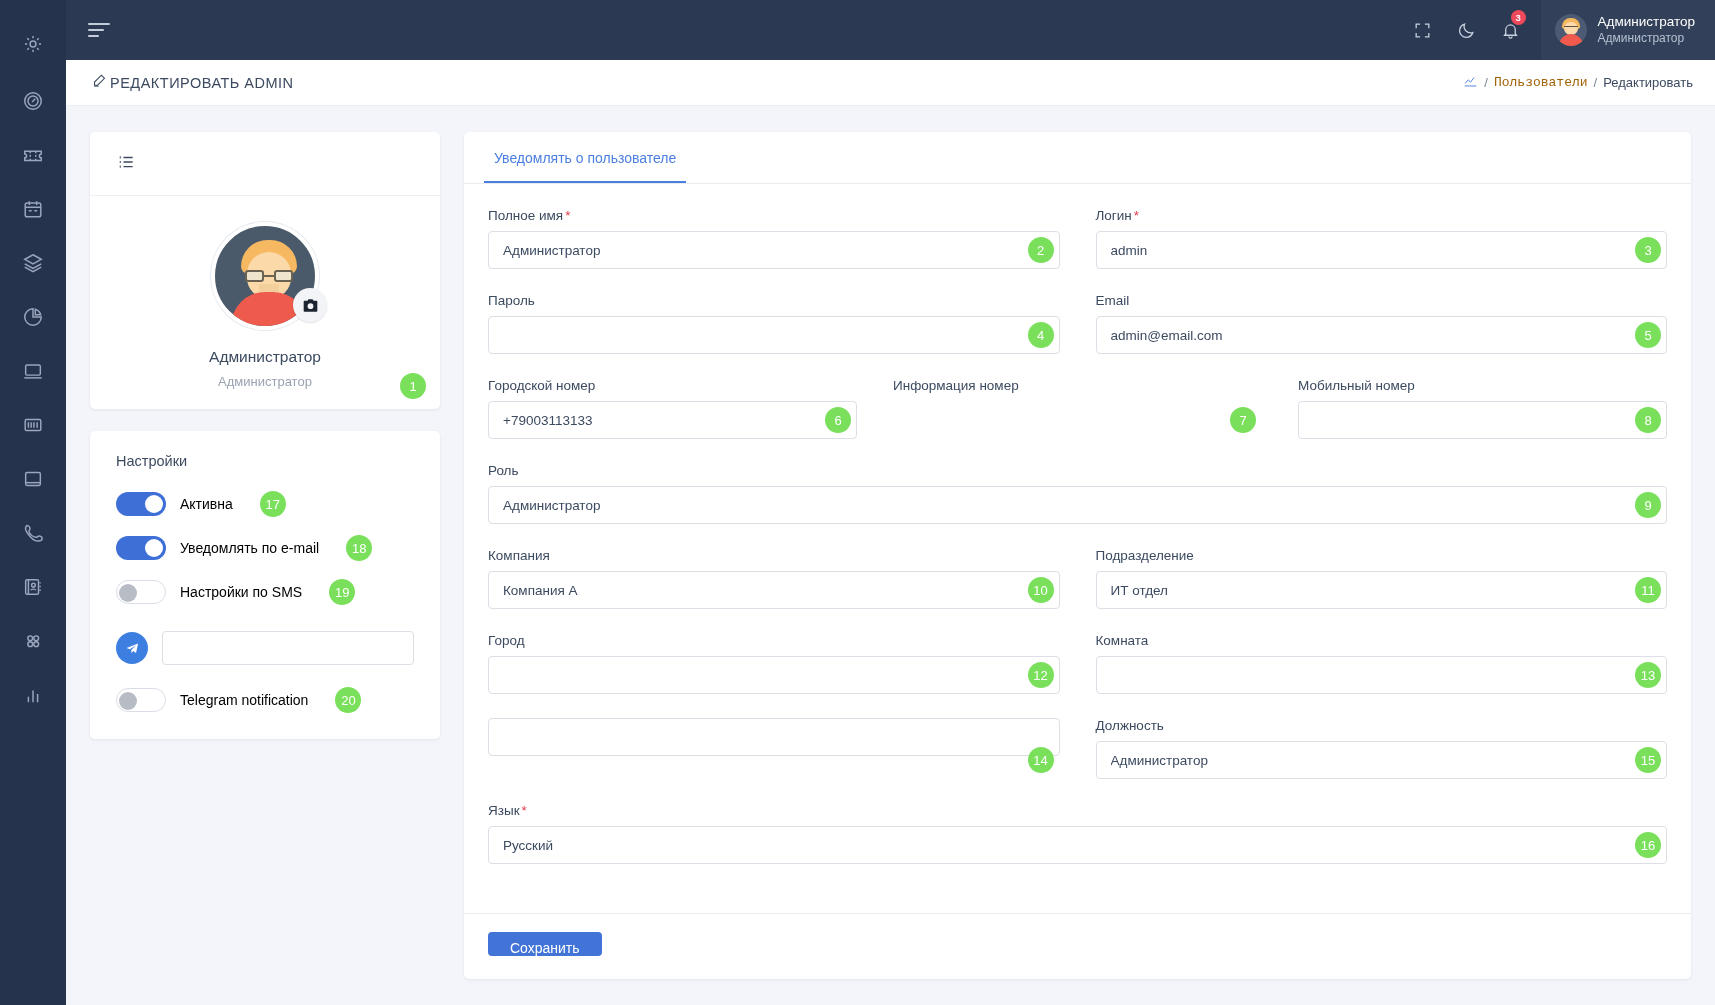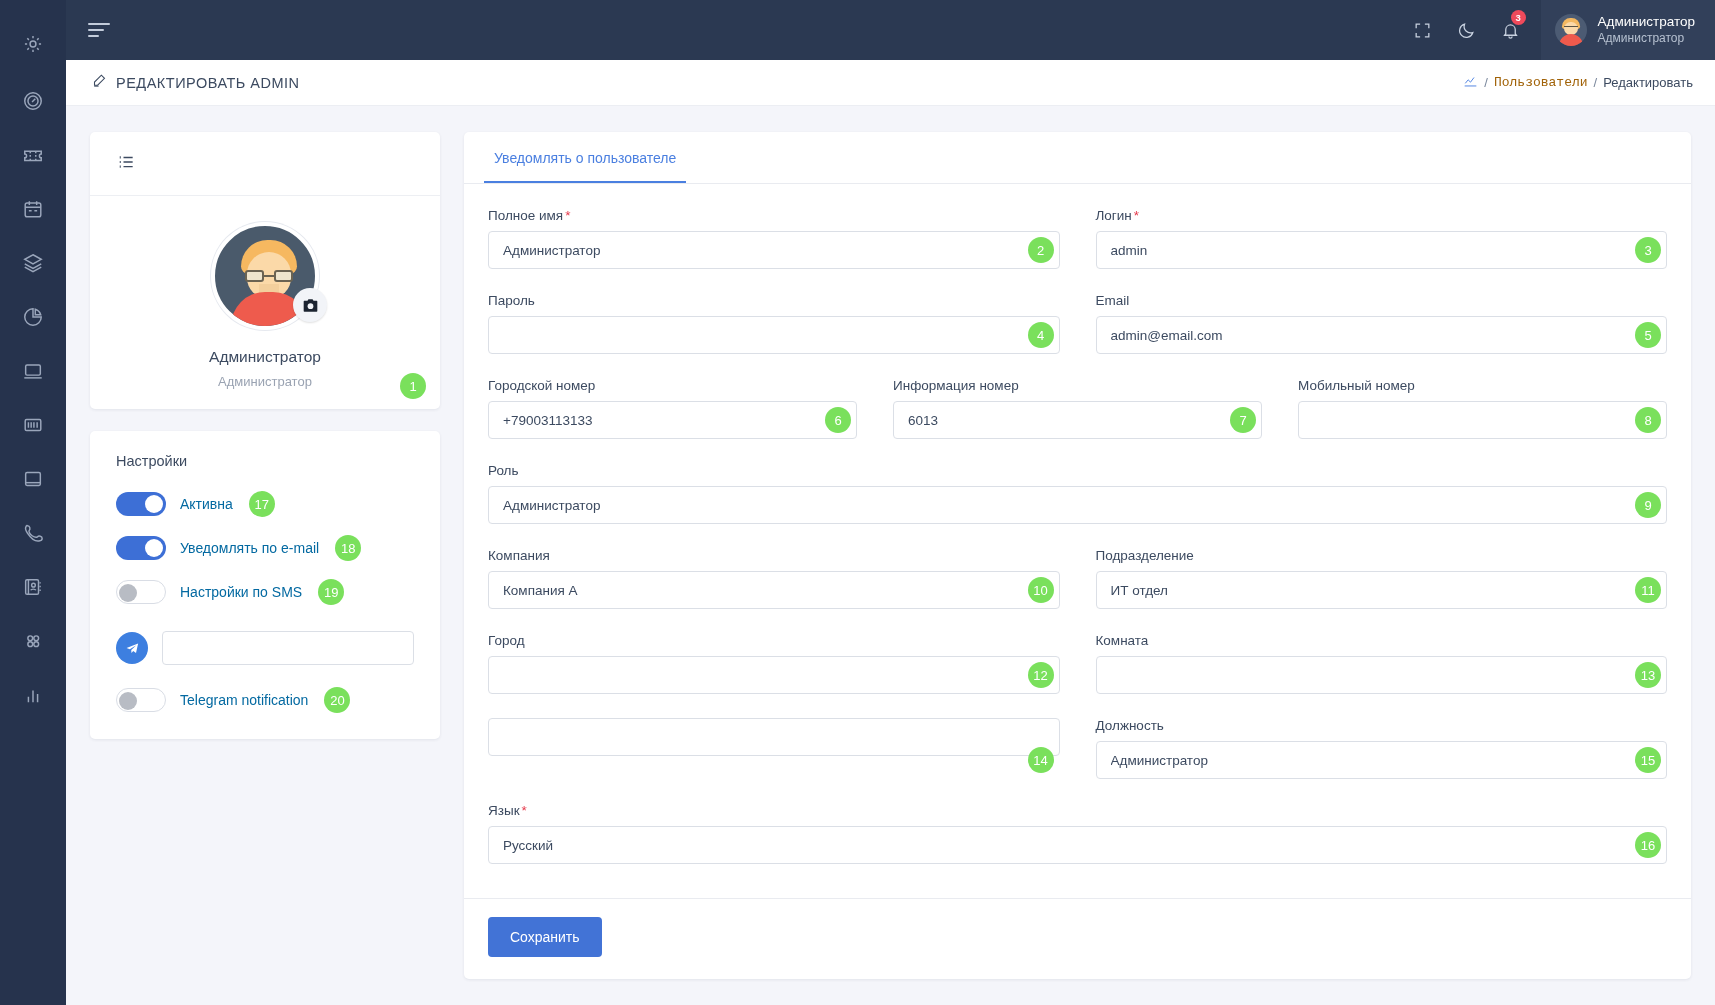--- a/index.html
+++ b/index.html
@@ -76,21 +76,21 @@
     border-top:1.5px solid #5a5242; }
   .profile-txt { display: flex; flex-direction: column; line-height: 1.25; }
   .profile-txt .p1 { color: #ffffff; font-size: 13.5px; }
   .profile-txt .p2 { color: #b6c0d0; font-size: 12px; }
 
   
   .pagehead {
     height: 46px; background: #ffffff; display: flex; align-items: center;
     padding: 0 22px 0 26px; flex: 0 0 46px; border-bottom: 1px solid #eceef3;
   }
-  .pagehead .ph-left { display: flex; align-items: center; gap: 9px; }
+  .pagehead .ph-left { display: flex; align-items: center; gap: 3px; }
   .pagehead .pencil svg { width: 15px; height: 15px; stroke: #3c4a60; fill: none; stroke-width: 1.7; }
   .pagehead h1 {
     font-size: 14.5px; font-weight: 400; color: #3c4a60; letter-spacing: .5px;
     text-transform: uppercase;
   }
   .crumbs { margin-left: auto; display: flex; align-items: center; gap: 6px; font-size: 13px; }
   .crumbs .chart-ic svg { width: 15px; height: 14px; stroke: #4a7fe0; fill: none; stroke-width: 1.6; }
   .crumbs .sep { color: #7a879c; }
   .crumbs a { color: #a16207; text-decoration: none; cursor: pointer; font-family: Liberation Mono, monospace; }
   .crumbs .cur { color: #3c4a60; }
@@ -142,21 +142,21 @@
   .setcard h3 { font-size: 14.5px; font-weight: 400; color: #3c4a60; margin-bottom: 22px; }
   .srow { display: flex; align-items: center; gap: 14px; margin-bottom: 18px; }
   .toggle { width: 50px; height: 24px; border-radius: 13px; position: relative;
     flex: 0 0 50px; cursor: pointer; }
   .toggle.on { background: #3d6fd6; }
   .toggle.off { background: #fff; border: 1px solid #d9dde5; }
   .toggle .knob { position: absolute; top: 3px; width: 18px; height: 18px;
     border-radius: 50%; background: #fff; }
   .toggle.on .knob { right: 3px; }
   .toggle.off .knob { left: 2px; background: #b8bcc4; }
-  .srow-label { font-size: 14px; color: #0369a1; }
+  .srow-label { font-size: 14px; color: #000000; }
 
   .tg-row { display: flex; align-items: center; gap: 14px; margin: 26px 0 22px; }
   .tg-ic { width: 32px; height: 32px; border-radius: 50%; background: #3d7fe0;
     display:flex; align-items:center; justify-content:center; flex: 0 0 32px; cursor: pointer; }
   .tg-ic svg { width: 15px; height: 15px; fill: #fff; }
   .tg-input { flex: 1; height: 34px; border: 1px solid #dbdfe6; border-radius: 4px;
     background: #fff; outline: none; padding: 0 10px; font-size: 13.5px;
     font-family: "Liberation Sans", sans-serif; color: #3c4a60; }
 
   
@@ -176,33 +176,33 @@
   .finput {
     width: 100%; height: 38px; border: 1px solid #dbdfe6; border-radius: 4px;
     background: #fff; outline: none; padding: 0 34px 0 14px; font-size: 13.5px;
     color: #3c4a60; font-family: "Liberation Sans", sans-serif;
   }
   .finput::placeholder { color: #b5bbc6; }
 
   .formfoot { border-top: 1px solid #e9ebf0; padding: 18px 24px 22px; margin-top: auto; }
   .btn-save {
     background: #4273d6; color: #fff; border: 0; border-radius: 4px;
-    padding: 8px 22px; height: 40px; font-size: 14px; cursor: pointer;
+    padding: 8px 22px; height: 24px; font-size: 14px; cursor: pointer;
     font-family: "Liberation Sans", sans-serif;
   }
 
   
   .mk {
     position: absolute; width: 26px; height: 26px; border-radius: 50%;
     background: #7ae05c; color: #fff; font-size: 13px; display: flex;
     align-items: center; justify-content: center; z-index: 30;
     font-family: "Liberation Sans", sans-serif; pointer-events: none;
   }
   .mk.in-field { right: 6px; top: 29px; }
-  .mk.inline { position: static; margin-left: 2px; }
+  .mk.inline { position: static; margin-left: 13px; }
 </style>
 </head>
 <body>
 
 <div class="app">
 
   <nav class="rail">
     <div class="rail-item gear">
       <svg viewBox="0 0 24 24">
           <circle cx="12" cy="12" r="3.2"></circle>
@@ -473,21 +473,20 @@
             </div>
 
             <div class="frow">
               <div class="fg third">
                 <label class="flabel">Городской номер</label>
                 <input class="finput" type="text" value="+79003113133" style="">
                 <span class="mk in-field">6</span>
               </div>
               <div class="fg third">
                 <label class="flabel">Информация номер</label>
-                <input class="finput" type="text" value="6013" style="">
                 <span class="mk in-field">7</span>
               </div>
               <div class="fg third">
                 <label class="flabel">Мобильный номер</label>
                 <input class="finput" type="text" value="" style="">
                 <span class="mk in-field">8</span>
               </div>
             </div>
 
             <div class="frow">

